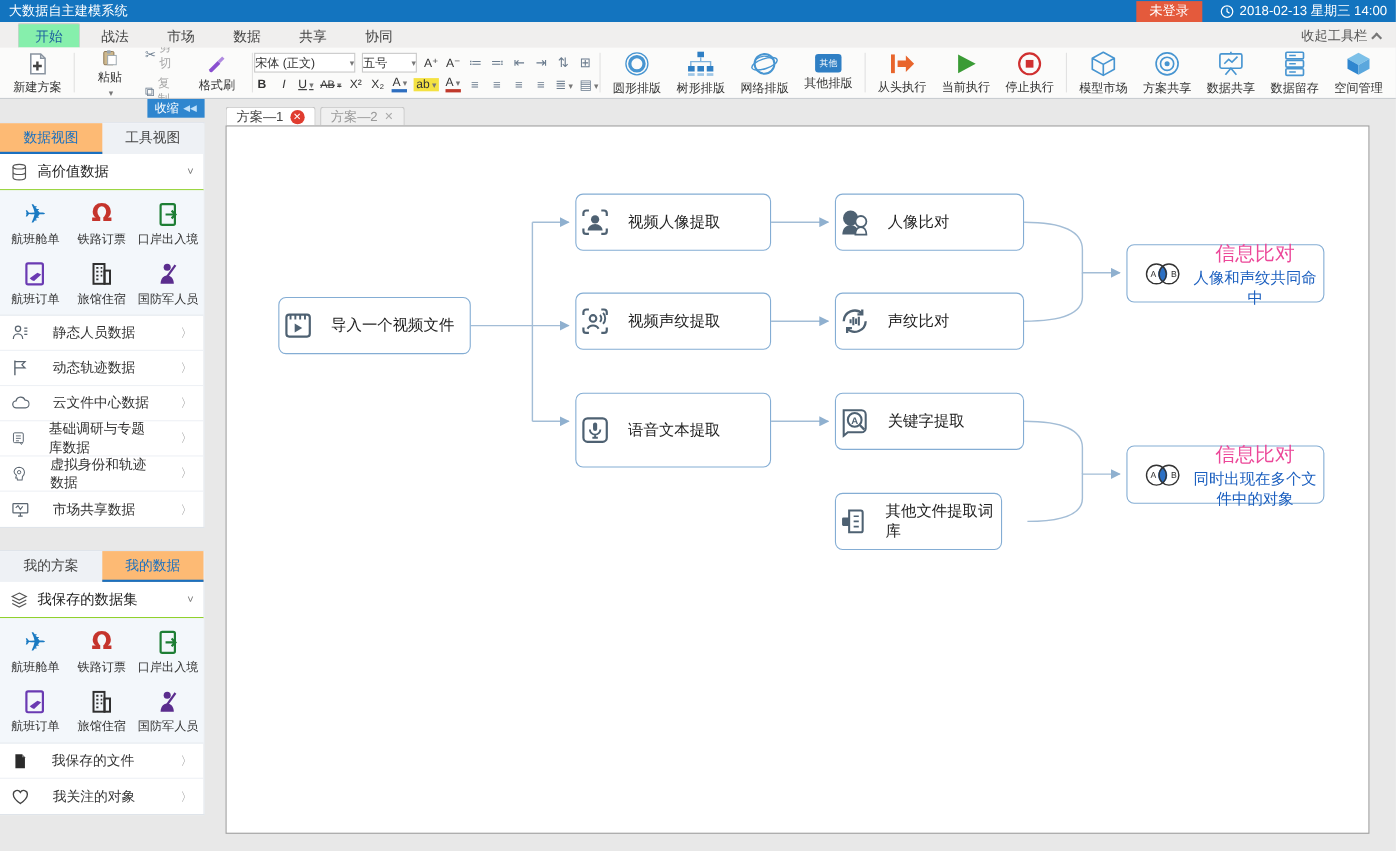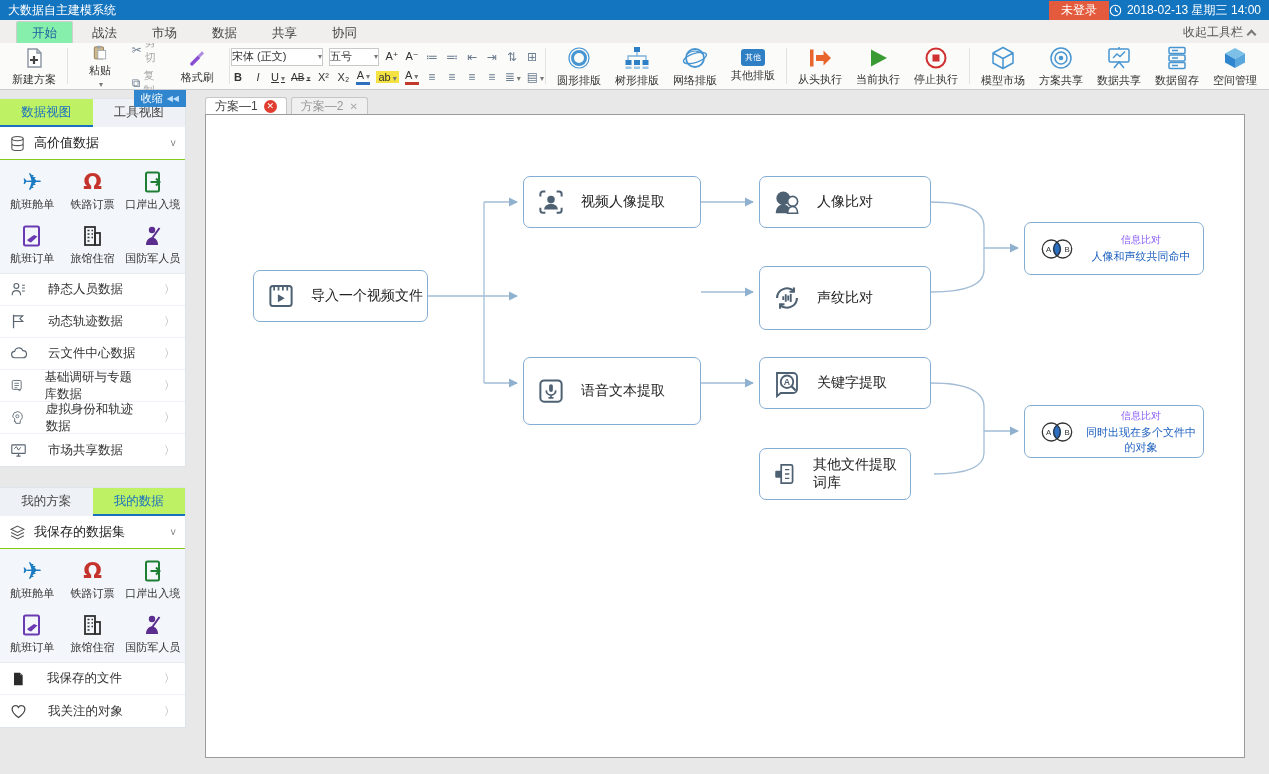--- a/index.html
+++ b/index.html
@@ -2,21 +2,21 @@
 <html><head>
 <meta charset="utf-8">
 <style>
   * { box-sizing:border-box; margin:0; padding:0; }
   html,body { width:1269px; height:774px; }
   body { font-family:"Liberation Sans","DejaVu Sans",sans-serif; background:#e8e8e8; font-size:12px; color:#333; overflow:hidden; }
 
   
   .titlebar { height:20px; background:#1374bf; display:flex; align-items:center; color:#fff; padding:0 8px; font-size:12px; }
   .titlebar .spacer { flex:1; }
-  .login-badge { background:#e45a3c; padding:1px 12px; }
+  .login-badge { background:#e45a3c; padding:1px 12px; margin-right:16px; }
   .clock { display:flex; align-items:center; gap:5px; }
 
   
   .ribbon-row { height:23px; background:#f0efee; position:relative; display:flex; align-items:flex-end; padding-left:16px; }
   .rtab { height:22px; line-height:22px; padding:0 15px; font-size:12.5px; color:#444; margin-right:3px; border:1px solid transparent; border-bottom:none; }
   .rtab.active { background:#86efac; border-color:#cfcfcf; color:#1c5e9e; border-radius:2px 2px 0 0; }
   .collapse-toolbar { position:absolute; right:14px; top:4px; color:#555; display:flex; align-items:center; gap:5px; }
   .chev-up { width:7px; height:7px; border-left:2px solid #777; border-top:2px solid #777; transform:rotate(45deg); margin-top:3px; }
 
   
@@ -37,27 +37,27 @@
   .st { text-decoration:line-through; font-size:10px; }
   .fc { border-bottom:3px solid #c0392b; line-height:11px; }
   .hl { background:#f4e242; padding:0 2px; } .bc { border-bottom:3px solid #2f6fc0; line-height:11px; }
   .gicon { color:#6b7c8e; font-size:12px; }
   .badge-other { width:24px; height:17px; background:#2f7fc4; color:#fff; border-radius:3px; font-size:8px; display:flex; align-items:center; justify-content:center; }
 
   
   .main { display:flex; height:684px; }
 
   
-  .sidebar { width:186px; position:relative; padding-top:8px; }
+  .sidebar { width:186px; position:relative; padding-top:21px; }
   .collapse-side { position:absolute; top:0; right:0; background:#2f86cf; color:#fff; font-size:11px; padding:1px 7px; display:flex; align-items:center; gap:4px; }
   .collapse-side .arr { font-size:8px; color:#bfe0fa; }
   .panel { background:#fff; border:1px solid #dfe4ea; border-left:none; margin-bottom:20px; }
   .ptabs { display:flex; background:#eef1f5; }
   .ptab { flex:1; text-align:center; padding:5px 0 4px; font-size:12.5px; color:#444; border-bottom:2px solid transparent; }
-  .ptab.active { background:#bef264; color:#1a70c0; border-bottom-color:#1a70c0; }
+  .ptab.active { background:#fdba74; color:#1a70c0; border-bottom-color:#1a70c0; }
   .sect { display:flex; align-items:center; gap:8px; padding:7px 9px; border-bottom:1px solid #84cc16; font-size:13px; color:#222; }
   .sect .chev-d { margin-left:auto; color:#777; font-size:10px; }
   .chev-d::before { content:"˅"; }
   .grid { display:grid; grid-template-columns:1fr 1fr 1fr; padding:8px 2px 7px; row-gap:10px; background:#f3f7fb; border-bottom:1px solid #e7ebf0; }
   .gitem { display:flex; flex-direction:column; align-items:center; gap:2px; font-size:11px; color:#333; }
   .gi { height:27px; display:flex; align-items:center; justify-content:center; }
   .glyph-plane { color:#1a7ac2; font-size:24px; font-family:"DejaVu Sans",sans-serif; }
   .glyph-rail { color:#c5342c; font-size:22px; font-weight:bold; font-family:"DejaVu Sans",sans-serif; }
   .sitem { display:flex; align-items:center; gap:21px; padding:0 10px; height:32px; border-bottom:1px solid #eef1f5; font-size:12.5px; color:#333; }
   .sitem .chev-r { margin-left:auto; color:#999; font-size:11px; }
@@ -67,26 +67,26 @@
   .canvas-wrap { flex:1; position:relative; }
   .doc-tabs { display:flex; margin:7px 0 0 19px; height:17px; }
   .dtab { display:flex; align-items:center; gap:6px; padding:0 9px; font-size:12px; border:1px solid #c6c6c6; border-bottom:none; margin-right:4px; color:#999; background:#f0f0f0; border-radius:3px 3px 0 0; }
   .dtab.active { background:#fff; color:#444; }
   .close-red { width:13px; height:13px; border-radius:50%; background:#e03c2f; color:#fff; font-size:9px; line-height:13px; text-align:center; }
   .close-red::before { content:"✕"; }
   .close-gray { color:#aaa; font-size:10px; }
   .close-gray::before { content:"✕"; }
   .canvas { position:relative; margin-left:19px; width:1040px; height:644px; background:#fff; border:1px solid #9b9b9b; }
   .links { position:absolute; left:0; top:0; }
-  .node { position:absolute; display:flex; align-items:center; gap:15px; padding-left:12px; background:#fff; border:1px solid #84add4; border-radius:7px; }
+  .node { position:absolute; display:flex; align-items:center; gap:15px; padding-left:2px; background:#fff; border:1px solid #84add4; border-radius:7px; }
   .nlabel { font-size:14px; color:#222; }
   .inode { padding-left:12px; gap:8px; }
   .itext { flex:1; text-align:center; padding-right:6px; }
-  .ititle { font-size:10px; color:#8b5cf6; }
-  .isub { font-size:11px; color:#1b5fbf; margin-top:2px; }
+  .ititle { font-size:18px; color:#ec4899; }
+  .isub { font-size:14px; color:#1b5fbf; margin-top:2px; }
 </style>
 </head>
 <body>
 
 <div class="titlebar">
   <span>大数据自主建模系统</span>
   <span class="spacer"></span>
   <span class="login-badge">未登录</span>
   <span class="clock">
     <svg width="13" height="13" viewBox="0 0 14 14">
@@ -538,20 +538,29 @@
       </div>
 
       <div class="node" style="left:317px;top:61px;width:178px;height:52px">
         <svg width="30" height="30" viewBox="0 0 24 24">
             <path d="M3.5 7.5 V5.5 a2 2 0 0 1 2-2 h2 M16.5 3.5 h2 a2 2 0 0 1 2 2 v2 M20.5 16.5 v2 a2 2 0 0 1 -2 2 h-2 M7.5 20.5 h-2 a2 2 0 0 1 -2-2 v-2" fill="none" stroke="#4e6172" stroke-width="1.6"></path>
             <circle cx="12" cy="10" r="3" fill="#4e6172"></circle>
             <path d="M6.5 18 a5.5 4.6 0 0 1 11 0 z" fill="#4e6172"></path>
           </svg>
         <span class="nlabel">视频人像提取</span>
       </div>
+      <div class="node" style="left:317px;top:151px;width:178px;height:52px">
+        <svg width="30" height="30" viewBox="0 0 24 24">
+            <path d="M3.5 7.5 V5.5 a2 2 0 0 1 2-2 h2 M16.5 3.5 h2 a2 2 0 0 1 2 2 v2 M20.5 16.5 v2 a2 2 0 0 1 -2 2 h-2 M7.5 20.5 h-2 a2 2 0 0 1 -2-2 v-2" fill="none" stroke="#4e6172" stroke-width="1.6"></path>
+            <circle cx="10.5" cy="10" r="2.4" fill="none" stroke="#4e6172" stroke-width="1.5"></circle>
+            <path d="M6.5 17.5 a4.3 3.8 0 0 1 8 0" fill="none" stroke="#4e6172" stroke-width="1.5"></path>
+            <path d="M15.5 7.5 a3.5 3.5 0 0 1 0 5 M17.8 6 a6 6 0 0 1 0 8" fill="none" stroke="#4e6172" stroke-width="1.4"></path>
+          </svg>
+        <span class="nlabel">视频声纹提取</span>
+      </div>
       <div class="node" style="left:317px;top:242px;width:178px;height:68px">
         <svg width="30" height="30" viewBox="0 0 24 24">
             <rect x="3.5" y="3.5" width="17" height="17" rx="3" fill="none" stroke="#4e6172" stroke-width="1.6"></rect>
             <rect x="10.5" y="6.5" width="3" height="6.2" rx="1.5" fill="#4e6172"></rect>
             <path d="M8.2 11.5 a3.8 3.8 0 0 0 7.6 0 M12 15.3 v2.2 M10 17.5 h4" fill="none" stroke="#4e6172" stroke-width="1.4"></path>
           </svg>
         <span class="nlabel">语音文本提取</span>
       </div>
       <div class="node" style="left:553px;top:333px;width:152px;height:52px">
         <svg width="30" height="30" viewBox="0 0 24 24">
@@ -564,21 +573,21 @@
 
       <div class="node" style="left:553px;top:61px;width:172px;height:52px">
         <svg width="30" height="30" viewBox="0 0 24 24">
             <circle cx="9" cy="9" r="5.5" fill="#4e6172"></circle>
             <path d="M3 21 c0-4.5 2.8-7 6-7 s6 2.5 6 7 z" fill="#4e6172"></path>
             <circle cx="16.5" cy="11.5" r="4" fill="#fff" stroke="#4e6172" stroke-width="1.3"></circle>
             <path d="M12.5 21 c0-3.5 1.8-5.5 4-5.5 s4 2 4 5.5 z" fill="#fff" stroke="#4e6172" stroke-width="1.3"></path>
           </svg>
         <span class="nlabel">人像比对</span>
       </div>
-      <div class="node" style="left:553px;top:151px;width:172px;height:64px">
+      <div class="node" style="left:553px;top:151px;width:172px;height:52px">
         <svg width="30" height="30" viewBox="0 0 24 24">
             <path d="M4 12 a8 8 0 0 1 13.5-5.5" fill="none" stroke="#4e6172" stroke-width="1.7"></path>
             <path d="M17.5 3.5 v3.5 h-3.5" fill="none" stroke="#4e6172" stroke-width="1.7"></path>
             <path d="M20 12 a8 8 0 0 1 -13.5 5.5" fill="none" stroke="#4e6172" stroke-width="1.7"></path>
             <path d="M6.5 20.5 v-3.5 h3.5" fill="none" stroke="#4e6172" stroke-width="1.7"></path>
             <path d="M9 10.5 v3 M11 9 v6 M13 10 v4 M15 8.8 v6.4" stroke="#4e6172" stroke-width="1.5"></path>
           </svg>
         <span class="nlabel">声纹比对</span>
       </div>
       <div class="node" style="left:553px;top:242px;width:172px;height:52px">

